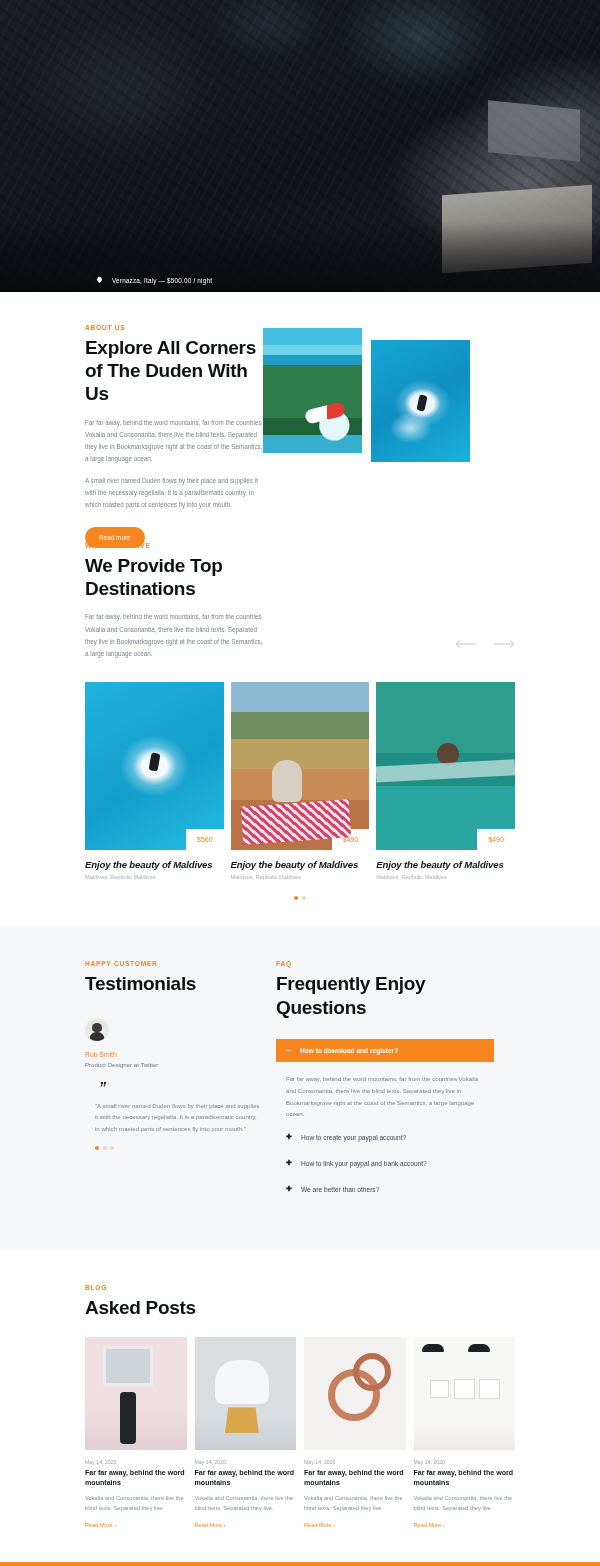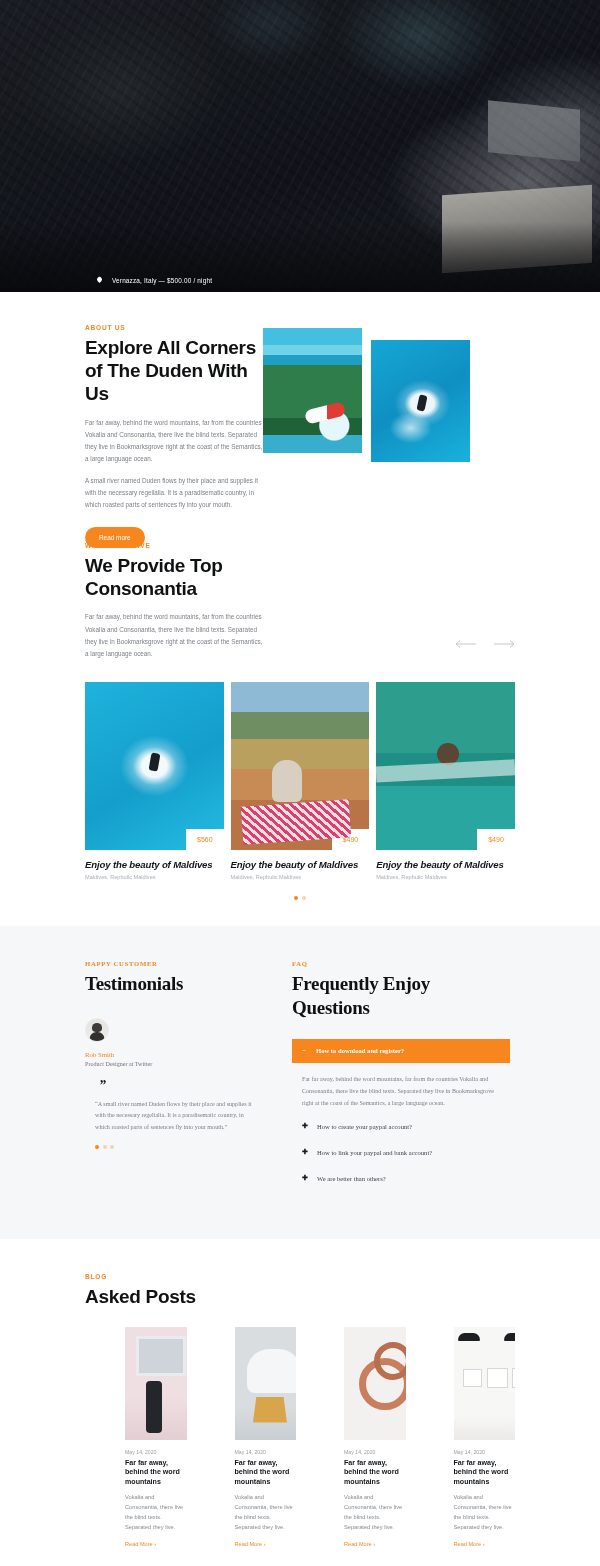--- a/index.html
+++ b/index.html
@@ -225,21 +225,21 @@
     margin-top: 4px;
     font-size: 5.6px;
     color: #a9aeb5;
   }
   .dots { display: flex; justify-content: center; gap: 4px; margin-top: 16px; }
   .dot { width: 4px; height: 4px; border-radius: 50%; background: #f0d2b4; cursor: pointer; }
   .dot.active { background: #f7861f; }
 
   
   .grayband { background: #f5f7f9; margin-top: 26px; padding: 34px 0 48px; }
-  .two-col { display: flex; gap: 32px; font-family: Liberation Serif, serif; }
+  .two-col { display: flex; gap: 16px; }
   .col-l { width: 175px; }
   .col-r { width: 218px; }
   .avatar {
     width: 24px; height: 24px; border-radius: 50%;
     margin-top: 22px;
     background: linear-gradient(180deg, #e8e6e3 0 40%, #f2f0ee 100%);
     position: relative; overflow: hidden;
     border: 1px solid #eceaea;
   }
   .avatar::before {
@@ -282,21 +282,21 @@
     font-size: 6.6px; color: #3e444b;
     padding: 9px 10px;
     cursor: pointer;
   }
   .sign { font-size: 7px; font-weight: bold; color: #16181c; width: 7px; }
   .sign.w { color: #fff; }
 
   
   .blog { padding-top: 34px; }
   .blog-cards { display: flex; gap: 8px; margin-top: 18px; }
-  .bcard { width: 101.5px; margin-left: 40px; }
+  .bcard { width: 101.5px; }
   .bimg { height: 113px; position: relative; overflow: hidden; }
   .bimg.b1 { background: linear-gradient(180deg, #f0dfe2 0 60%, #e3cfd3 100%); }
   .bimg.b1::before {
     content: ""; position: absolute; left: 18%; top: 8%;
     width: 44px; height: 34px; background: #cfd4da; border: 3px solid #e9ecef;
   }
   .bimg.b1::after {
     content: ""; position: absolute; left: 34%; top: 48%;
     width: 16px; height: 52px; background: #23262b; border-radius: 4px;
   }
@@ -377,21 +377,21 @@
         </div>
       </div>
     </div>
   </section>
 
   <section class="serve">
     <div class="wrap">
       <div class="serve-head">
         <div class="serve-head-left">
           <div class="eyebrow">WHAT WE SERVE</div>
-          <h2 class="h2">We Provide Top Consonantia</h2>
+          <h2 class="h2">We Provide Top Destinations</h2>
           <p class="body-text about-p">Far far away, behind the word mountains, far from the countries Vokalia and Consonantia, there live the blind texts. Separated they live in Bookmarksgrove right at the coast of the Semantics, a large language ocean.</p>
         </div>
         <div class="arrows">
           <span class="arrow">
             <svg width="22" height="10" viewBox="0 0 22 10">
                 <path d="M1 5h20M1 5l4-3.5M1 5l4 3.5" stroke="#c3c7cc" fill="none" stroke-width="1"></path>
               </svg>
           </span>
           <span class="arrow">
             <svg width="22" height="10" viewBox="0 0 22 10">

